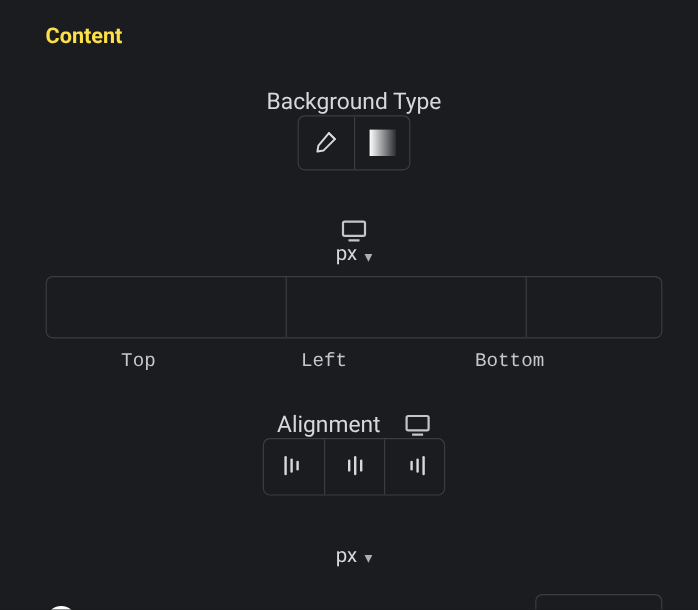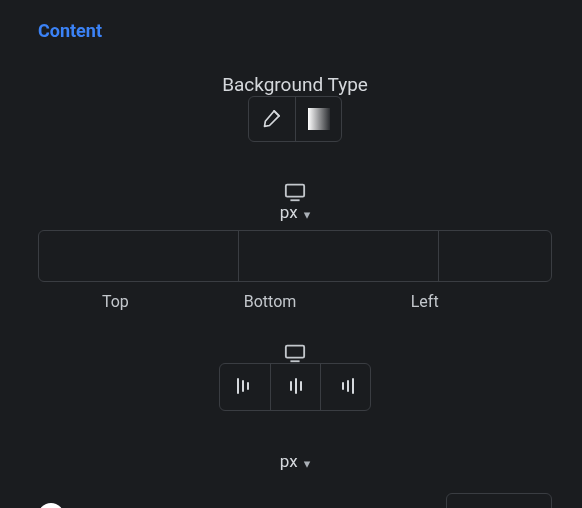--- a/index.html
+++ b/index.html
@@ -8,21 +8,21 @@
     font-family: -apple-system, BlinkMacSystemFont, "Segoe UI", Roboto, sans-serif;
     color: #d5d8dc;
     width: 582px;
     height: 508px;
     padding: 20px 30px 30px 38px;
     overflow: hidden;
   }
   .section-title {
     font-size: 18px;
     font-weight: 700;
-    color: #3b82f6;
+    color: #fde047;
     margin-bottom: 32px;
   }
   .row {
     display: flex;
     align-items: center;
     justify-content: space-between;
     margin-bottom: 18px;
     flex-direction: column;
   }
   .row-label {
@@ -85,20 +85,21 @@
   .padding-labels {
     display: flex;
     margin-top: 10px;
     margin-bottom: 32px;
   }
   .padding-labels span {
     flex: 1;
     text-align: center;
     font-size: 16px;
     color: #c3c7cc;
+    font-family: Liberation Mono, monospace;
   }
   .padding-labels .spacer { width: 50px; flex: none; }
   .align-group {
     display: flex;
     border: 1px solid #3a3d42;
     border-radius: 6px;
     overflow: hidden;
   }
   .align-group .btn {
     width: 50px;
@@ -198,27 +199,28 @@
 </div>
 
 <div class="padding-grid">
   <input class="padding-cell" value="" style="">
   <input class="padding-cell" value="" style="">
   <input class="padding-cell" value="" style="">
 
 </div>
 <div class="padding-labels">
   <span>Top</span>
+  <span>Left</span>
   <span>Bottom</span>
-  <span>Left</span>
   <span class="spacer"></span>
 </div>
 
 <div class="row mb-lg">
   <div class="row-label">
+    <span>Alignment</span>
     <span class="device-icon">
       <svg viewBox="0 0 24 20" fill="none" stroke="#c3c7cc" stroke-width="2">
         <rect x="2" y="2" width="20" height="13" rx="1.5"></rect>
         <line x1="7" y1="19" x2="17" y2="19"></line>
       </svg>
     </span>
   </div>
   <div class="align-group">
     <button class="btn">
       <span>

